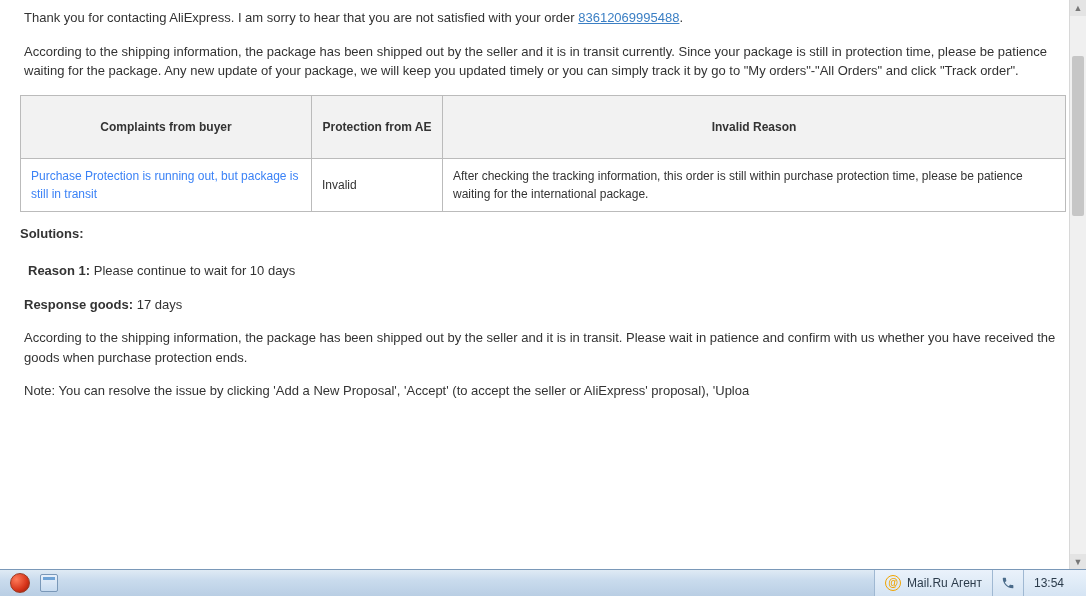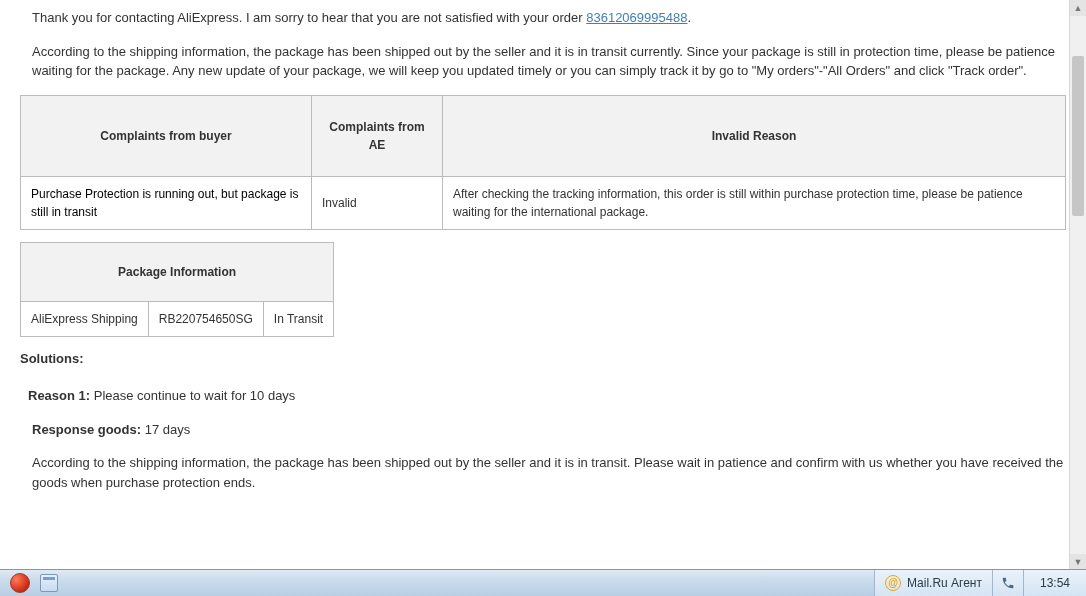--- a/index.html
+++ b/index.html
@@ -11,21 +11,21 @@
     background: #fff;
     width: 1086px;
     height: 596px;
     overflow: hidden;
     position: relative;
   }
   .page {
     padding: 8px 20px 0 20px;
     line-height: 1.5;
   }
-  p { margin: 0 0 14px 12px; }
+  p { margin: 0 0 14px 4px; }
   a.order-link {
     color: #3b7fc4;
     text-decoration: underline;
   }
   table {
     border-collapse: collapse;
     margin-bottom: 12px;
   }
   table.full { width: 100%; padding-left: 39px; }
   th, td {
@@ -40,21 +40,21 @@
     text-align: center;
     font-weight: bold;
     color: #333;
     padding-top: 22px;
     padding-bottom: 22px;
   }
   th.pkg-head {
     padding-top: 20px;
     padding-bottom: 20px;
   }
-  td.complaint { color: #000000; }
+  td.complaint { color: #3b82f6; }
   .bold { font-weight: bold; }
   .indent { margin-left: 8px; }
   .solutions-line { margin-bottom: 18px; }
 
   
   .taskbar {
     position: absolute;
     left: 0; right: 0; bottom: 0;
     height: 26px;
     background: linear-gradient(to bottom, #dfeaf4, #c9dbed 40%, #b9cee4);
@@ -111,21 +111,21 @@
     width: 14px; height: 14px;
     display: flex; align-items: center; justify-content: center;
   }
   .phone-icon svg { display: block; }
   .clock {
     display: flex; align-items: center;
     padding: 0 10px;
     border-left: 1px solid #9fb8d2;
     background: linear-gradient(to bottom, #eaf2fb, #d5e4f3);
     min-width: 42px;
-    justify-content: center;
+    justify-content: flex-start;
   }
 
   
   .vscroll {
     position: absolute;
     right: 0; top: 0; bottom: 26px;
     width: 16px;
     background: #f0f0f0;
     border-left: 1px solid #d8d8d8;
   }
@@ -153,61 +153,48 @@
   <p>
     <span>Thank you for contacting AliExpress. I am sorry to hear that you are not satisfied with your order </span><a href="#" class="order-link">83612069995488</a><span>.</span>
   </p>
 
   <p>According to the shipping information, the package has been shipped out by the seller and it is in transit currently. Since your package is still in protection time, please be patience waiting for the package. Any new update of your package, we will keep you updated timely or you can simply track it by go to "My orders"-"All Orders" and click "Track order".</p>
 
   <table class="full">
     <thead>
       <tr>
         <th style="width:270px">Complaints from buyer</th>
-        <th style="width:110px">Complaints from AE</th>
+        <th style="width:110px">Protection from AE</th>
         <th>Invalid Reason</th>
       </tr>
     </thead>
     <tbody>
       <tr>
         <td class="complaint">Purchase Protection is running out, but package is still in transit</td>
         <td>Invalid</td>
         <td>After checking the tracking information, this order is still within purchase protection time, please be patience waiting for the international package.</td>
       </tr>
     </tbody>
   </table>
 
-  <table>
-    <thead>
-      <tr>
-        <th class="pkg-head" colspan="3">Package Information</th>
-      </tr>
-    </thead>
-    <tbody>
-      <tr>
-        <td>AliExpress Shipping</td>
-        <td>RB220754650SG</td>
-        <td>In Transit</td>
-      </tr>
-    </tbody>
-  </table>
 
   <div class="solutions-line">
     <span class="bold">Solutions:</span>
   </div>
   <p class="indent">
     <span class="bold">Reason 1:</span><span> Please continue to wait for 10 days</span>
   </p>
 
   <p>
     <span class="bold">Response goods:</span><span> 17 days</span>
   </p>
 
   <p>According to the shipping information, the package has been shipped out by the seller and it is in transit. Please wait in patience and confirm with us whether you have received the goods when purchase protection ends.</p>
 
+  <p style="margin-bottom:0">Note: You can resolve the issue by clicking 'Add a New Proposal', 'Accept' (to accept the seller or AliExpress' proposal), 'Uploa</p>
 
 </div>
 
 <div class="vscroll">
   <div class="arrow">▲</div>
   <div class="track">
     <div class="thumb"></div>
   </div>
   <div class="arrow" style="position:absolute;bottom:0;left:0;right:0">▼</div>
 </div>

